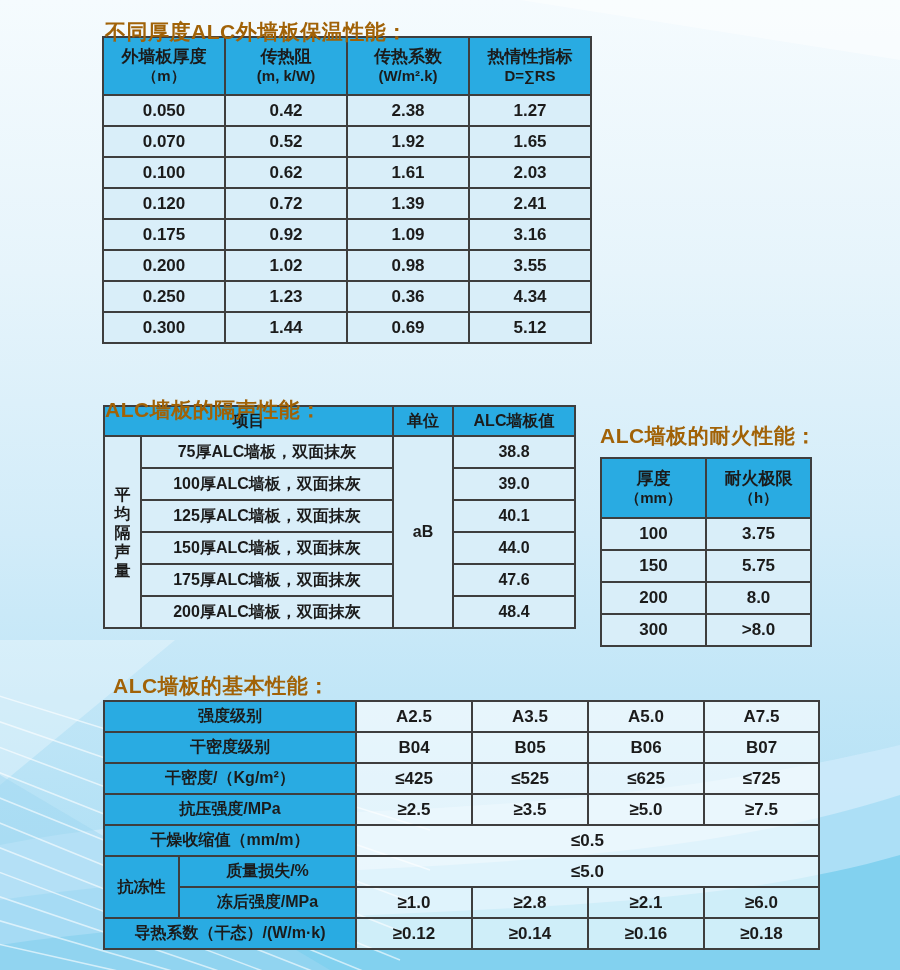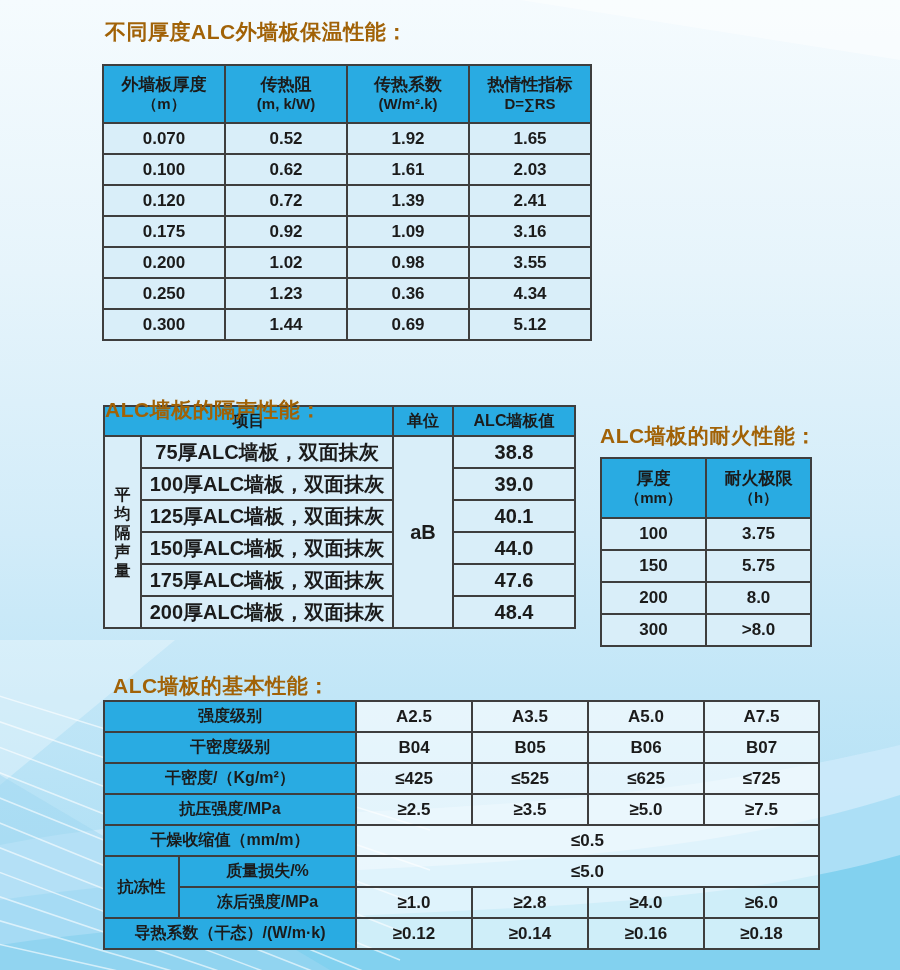--- a/index.html
+++ b/index.html
@@ -13,21 +13,21 @@
   .title{position:absolute;z-index:2;font-size:21px;font-weight:bold;color:#a16207;letter-spacing:.5px;white-space:nowrap;}
   table{position:absolute;z-index:1;border-collapse:collapse;table-layout:fixed;font-weight:bold;text-align:center;color:#1b1b1b;}
   td,th{border:2px solid #3e3e3e;padding:0;overflow:hidden;}
   .hd{background:#29abe2;font-size:16px;}
   .hd .l1{font-size:17px;line-height:20px;}
   .hd .l2{font-size:15px;line-height:18px;}
   .cell{background:#d9eef9;font-size:17px;}
   #t1 td{height:29px;}
   #t1 th{height:56px;}
   #t2 th{height:28px;font-size:16px;}
-  #t2 td{height:30px;font-size:20px;}
+  #t2 td{height:30px;font-size:16px;}
   #t2 .side{font-size:16px;background:#d9eef9;}
   #t2 .side div{line-height:19px;}
   #t3 th{height:58px;margin-left:12px;}
   #t3 td{height:30px;}
   #t4 td{height:29px;font-size:17px;}
   #t4 .lab{background:#29abe2;font-size:16px;}
   #t4 .val{background:rgba(255,255,255,.62);}
 </style>
 </head>
 <body>
@@ -48,21 +48,21 @@
     <line x1="-20" y1="815" x2="380" y2="978"></line>
     <line x1="-20" y1="840" x2="340" y2="982"></line>
     <line x1="-20" y1="865" x2="300" y2="985"></line>
     <line x1="-20" y1="890" x2="260" y2="985"></line>
     <line x1="-20" y1="915" x2="220" y2="985"></line>
     <line x1="-20" y1="940" x2="180" y2="985"></line>
   </g>
 </svg>
 
 <div class="title" style="left:105px;top:18px;">不同厚度ALC外墙板保温性能：</div>
-<table id="t1" style="left:102px;top:64px;width:488px;padding-left:40px;">
+<table id="t1" style="left:102px;top:36px;width:488px;padding-left:40px;">
   <colgroup>
       <col style="width:122px">
       <col style="width:122px">
       <col style="width:122px">
       <col style="width:122px">
     </colgroup>
   <tbody>
       <tr>
     <th class="hd">
           <div class="l1">外墙板厚度</div>
@@ -74,20 +74,26 @@
         </th>
     <th class="hd">
           <div class="l1">传热系数</div>
           <div class="l2">(W/m².k)</div>
         </th>
     <th class="hd">
           <div class="l1">热情性指标</div>
           <div class="l2">D=∑RS</div>
         </th>
   </tr>
+  <tr>
+        <td class="cell">0.050</td>
+        <td class="cell">0.42</td>
+        <td class="cell">2.38</td>
+        <td class="cell">1.27</td>
+      </tr>
   <tr>
         <td class="cell">0.070</td>
         <td class="cell">0.52</td>
         <td class="cell">1.92</td>
         <td class="cell">1.65</td>
       </tr>
   <tr>
         <td class="cell">0.100</td>
         <td class="cell">0.62</td>
         <td class="cell">1.61</td>
@@ -256,21 +262,21 @@
   </tr>
   <tr>
     <td class="lab" rowspan="2">抗冻性</td>
     <td class="lab">质量损失/%</td>
     <td class="val" colspan="4">≤5.0</td>
   </tr>
   <tr>
     <td class="lab">冻后强度/MPa</td>
     <td class="val">≥1.0</td>
     <td class="val">≥2.8</td>
-    <td class="val">≥4.0</td>
+    <td class="val">≥2.1</td>
     <td class="val">≥6.0</td>
   </tr>
   <tr>
     <td class="lab" colspan="2">导热系数（干态）/(W/m·k)</td>
     <td class="val">≥0.12</td>
     <td class="val">≥0.14</td>
     <td class="val">≥0.16</td>
     <td class="val">≥0.18</td>
   </tr>
 </tbody>

